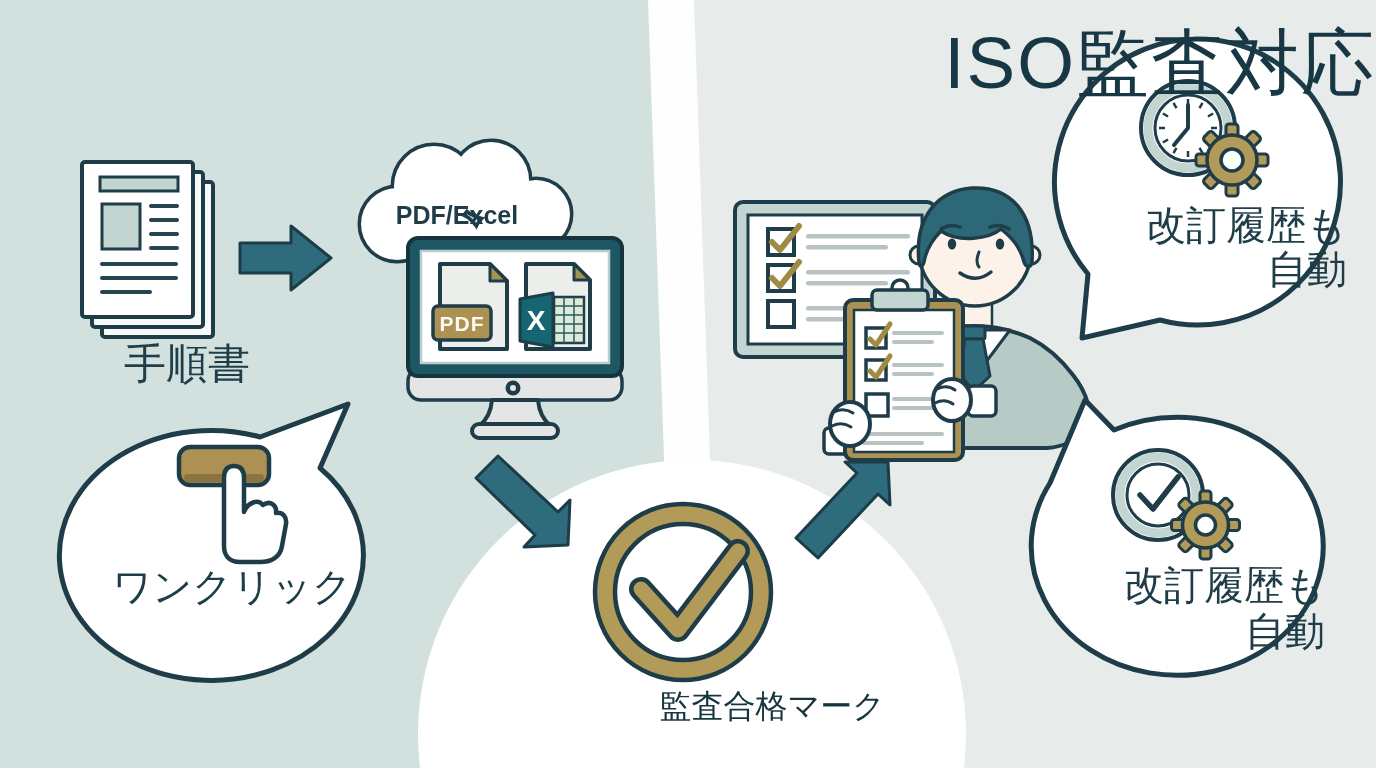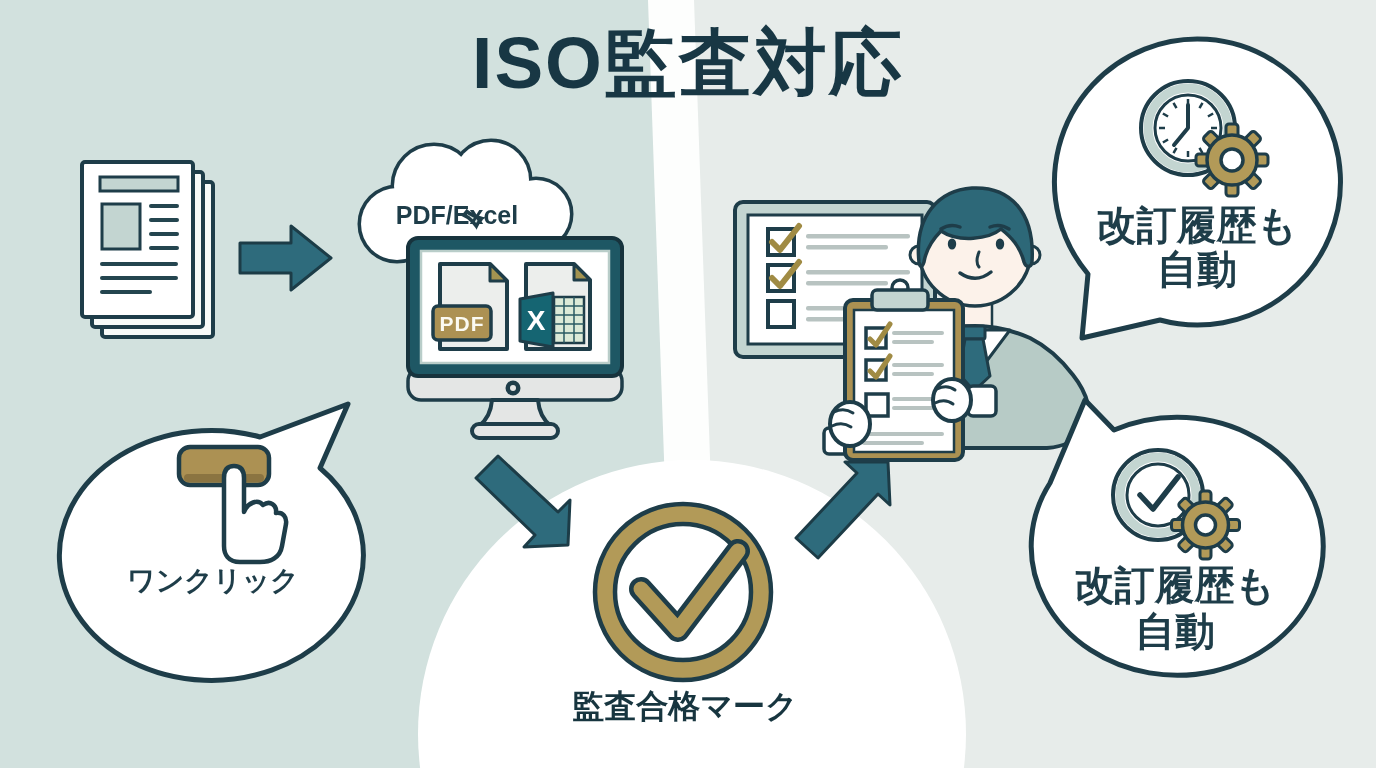--- a/index.html
+++ b/index.html
@@ -4,24 +4,24 @@
 <style>
   html,body{margin:0;padding:0;background:#ffffff;}
   .stage{position:relative;width:1376px;height:768px;overflow:hidden;background:#ffffff;
          font-family:"Liberation Sans","DejaVu Sans",sans-serif;}
   .panel{position:absolute;top:0;height:768px;}
   .panel-left{left:0;width:678px;background:#d2e1de;z-index:0;}
   .panel-right{left:678px;width:698px;background:#e7ecea;z-index:0;}
   .divider{position:absolute;top:0;left:648px;width:46px;height:768px;background:#fdfefd;
            transform:skewX(2deg);transform-origin:top center;z-index:1;}
   svg.scene{position:absolute;top:0;left:0;z-index:2;}
-  .txt{position:absolute;z-index:3;color:#1e3d49;font-weight:700;text-align:center;line-height:1.08;}
+  .txt{position:absolute;z-index:3;color:#1e3d49;font-weight:400;text-align:right;line-height:1.08;}
   .title{top:24px;left:0;width:1376px;font-size:73px;color:#183744;letter-spacing:2px;}
   .doc-label{top:341px;left:50px;width:200px;font-size:42px;}
-  .click-line1{top:566px;left:63px;width:300px;font-size:28px;}
+  .click-line1{top:566px;left:52px;width:300px;font-size:39px;}
   .click-line2{top:610px;left:63px;width:300px;font-size:40px;}
   .mark-label{top:689px;left:485px;width:400px;font-size:32px;color:#17353f;}
   .hist1-line1{top:204px;left:1047px;width:300px;font-size:40px;}
   .hist1-line2{top:248px;left:1047px;width:300px;font-size:40px;}
   .hist2-line1{top:564px;left:1025px;width:300px;font-size:40px;}
   .hist2-line2{top:610px;left:1025px;width:300px;font-size:40px;}
   svg text{font-family:"Liberation Sans","DejaVu Sans",sans-serif;font-weight:800;}
 </style>
 </head>
 <body>
@@ -264,19 +264,20 @@
           <rect x="1200" y="491" width="11" height="14" rx="3" transform="rotate(270 1205.5 525)"></rect>
           <rect x="1200" y="491" width="11" height="14" rx="3" transform="rotate(315 1205.5 525)"></rect>
         </g>
         <circle cx="1205.5" cy="525" r="23" fill="#b29a58" stroke="#1e3d49" stroke-width="3.5"></circle>
         <circle cx="1205.5" cy="525" r="10" fill="#ffffff" stroke="#1e3d49" stroke-width="3.5"></circle>
       </g>
     </g>
   </svg>
 
   <div class="txt title">ISO監査対応</div>
+  <div class="txt doc-label">手順書</div>
   <div class="txt click-line1">ワンクリック</div>
   <div class="txt mark-label">監査合格マーク</div>
   <div class="txt hist1-line1">改訂履歴も</div>
   <div class="txt hist1-line2">自動</div>
   <div class="txt hist2-line1">改訂履歴も</div>
   <div class="txt hist2-line2">自動</div>
 </div>
 
 </body></html>

